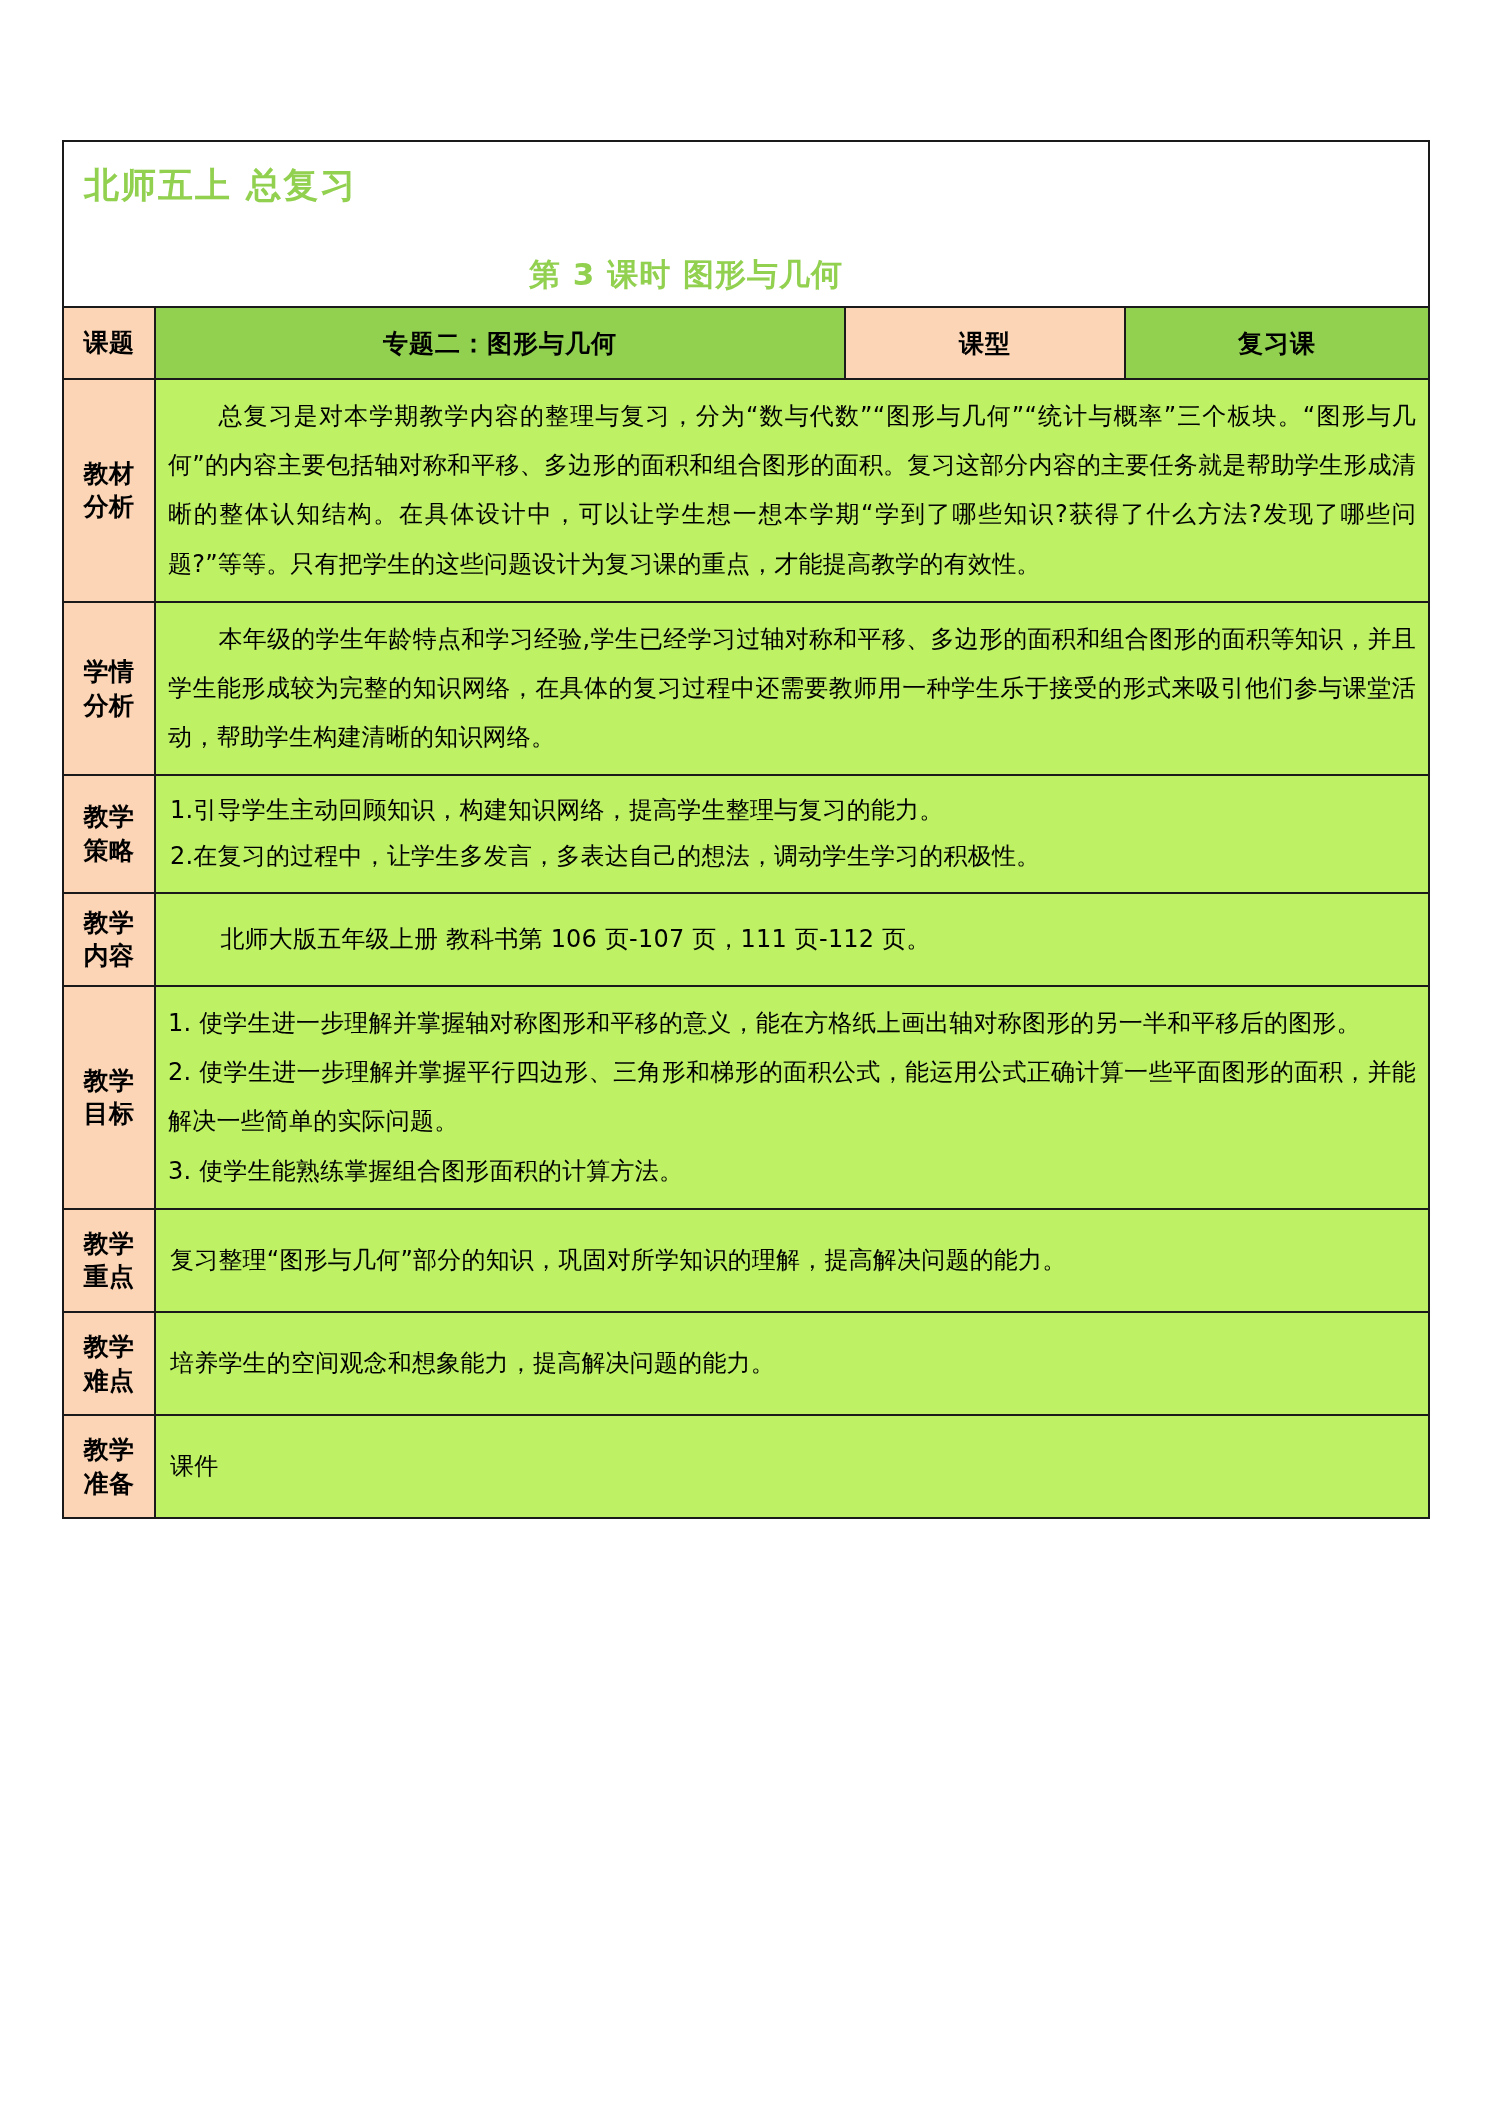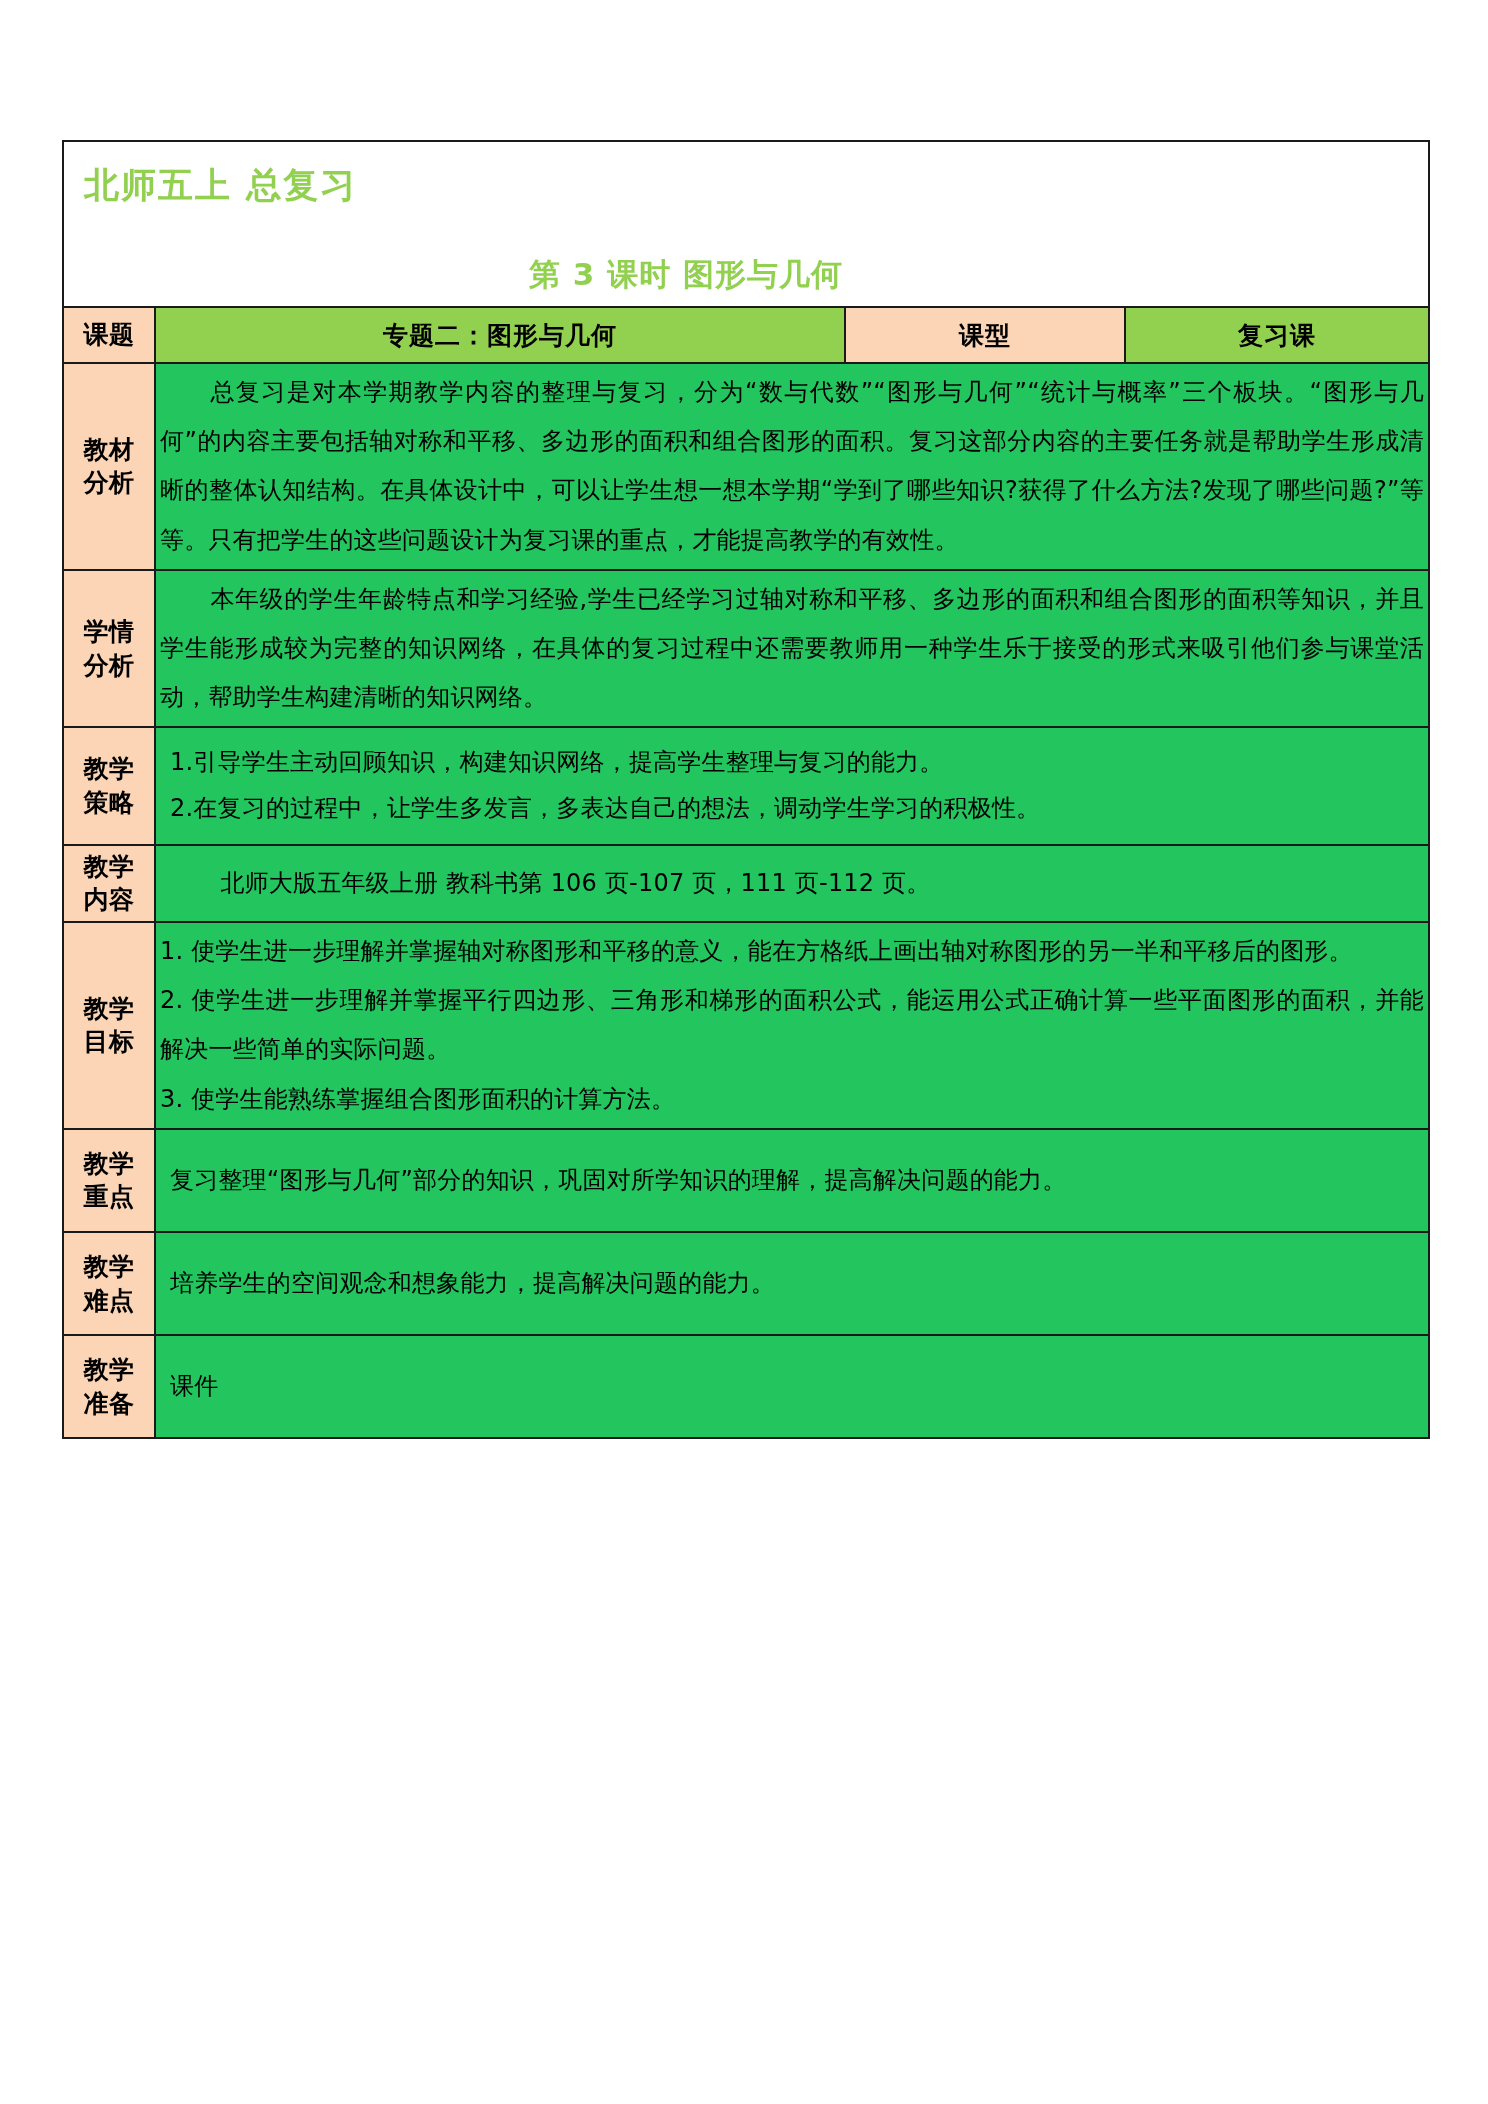--- a/index.html
+++ b/index.html
@@ -63,21 +63,21 @@
   
   table.lesson {
     border-collapse: collapse;
     width: 1368px;
     table-layout: fixed;
     background: #ffffff;
   }
   table.lesson td {
     border: 2px solid #1a1a1a;
     vertical-align: middle;
-    padding: 4px;
+    padding: 12px;
   }
 
   .col-label { width: 92px; }
 
   td.label {
     background: #fbd5b5;
     text-align: center;
     font-size: 25px;
     font-weight: bold;
     line-height: 1.35;
@@ -103,21 +103,21 @@
     background: #fbd5b5;
     text-align: center;
     font-size: 25px;
     font-weight: bold;
     letter-spacing: 1px;
     margin-top: 44px;
   }
 
   
   td.body {
-    background: #22c55e;
+    background: #bef264;
     padding: 10px 14px 10px 14px;
     font-size: 24px;
     line-height: 2.05;
     text-align: justify;
     letter-spacing: 0.2px;
   }
   td.body p {
     margin: 0;
   }
   td.body p.indent {

